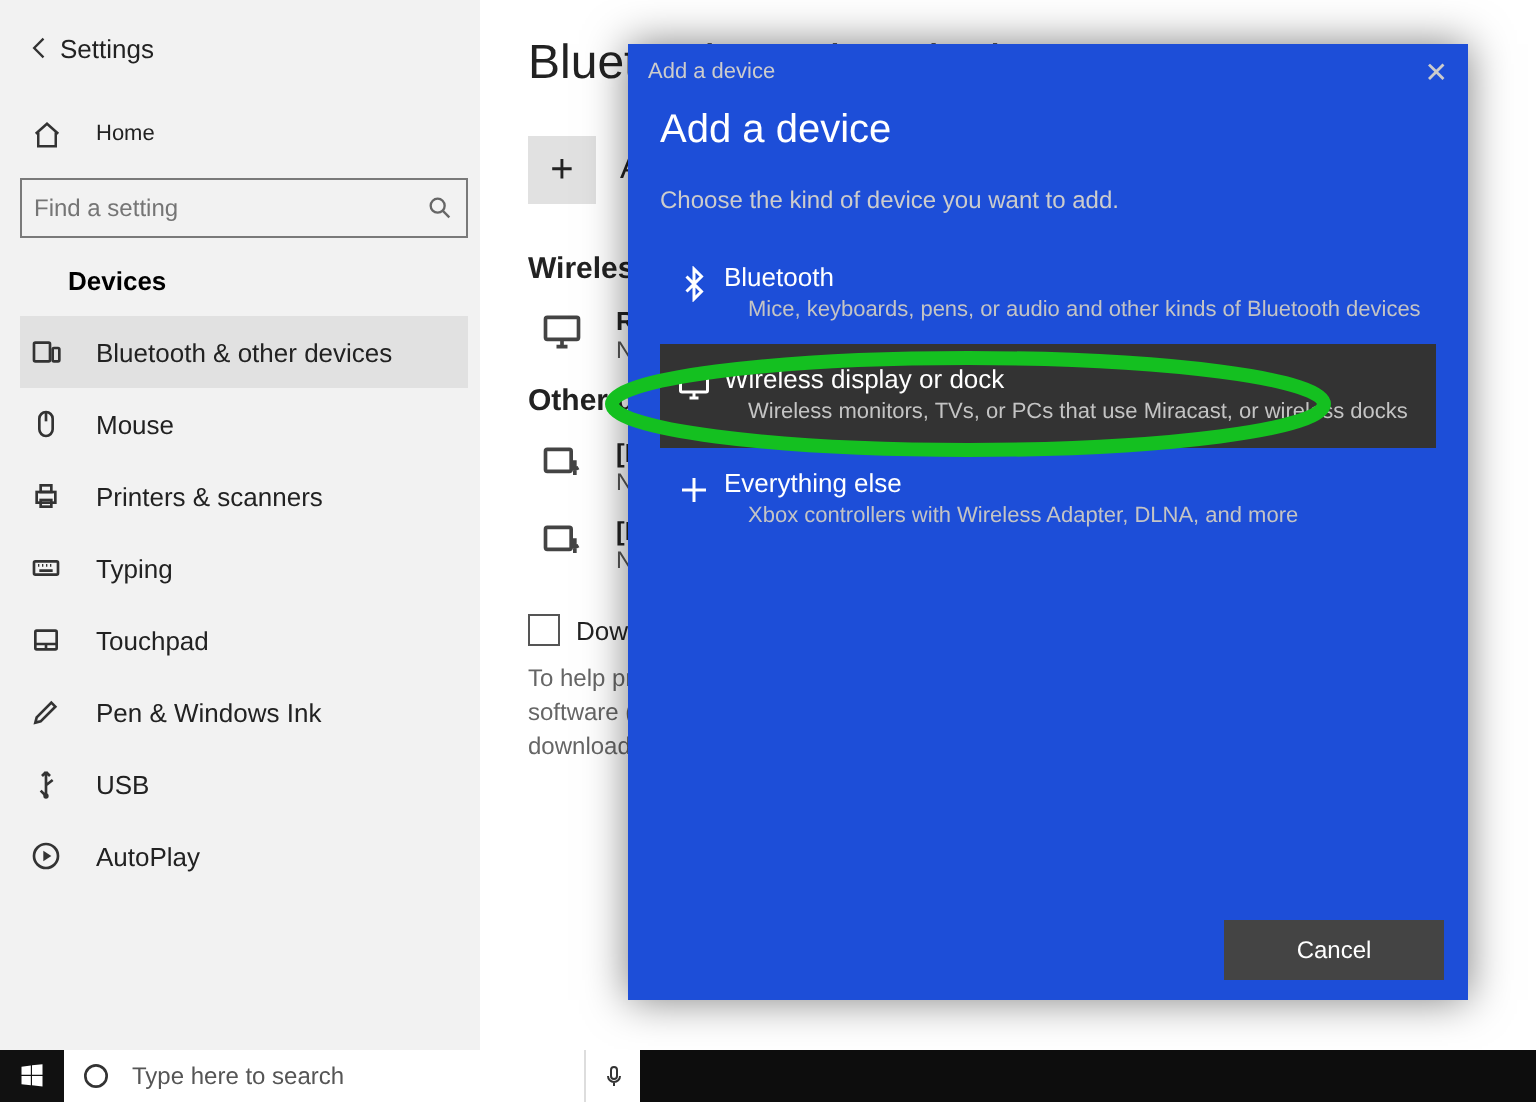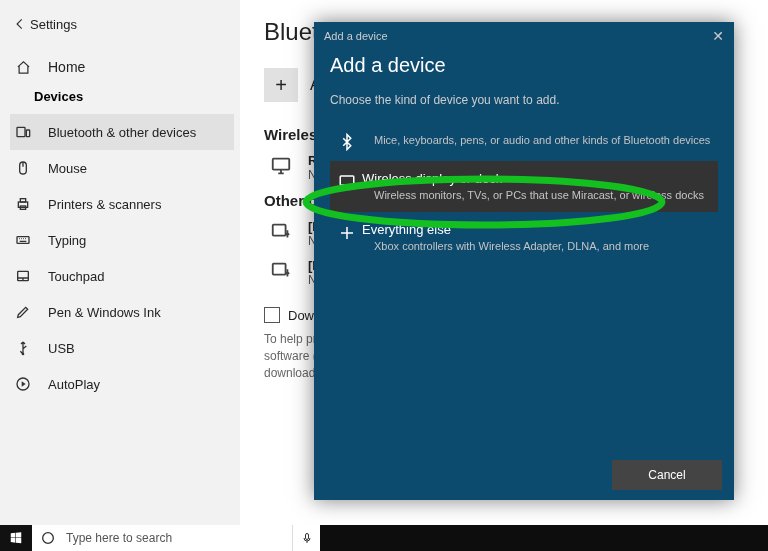--- a/index.html
+++ b/index.html
@@ -2,42 +2,42 @@
 <html><head>
 <meta charset="utf-8">
 <style>
   * { box-sizing: border-box; margin: 0; padding: 0; font-family: "Segoe UI", Arial, sans-serif; }
   html, body { width: 768px; height: 551px; overflow: hidden; background: #e6e6e6; }
   .app { width: 768px; height: 525px; display: flex; background: #f2f2f2; position: relative; }
   .sidebar { width: 240px; height: 100%; background: #f2f2f2; padding: 10px 6px 10px 10px; }
   .back-row { display: flex; align-items: center; height: 28px; margin-bottom: 14px;}
   .back-arrow { width: 20px; height: 20px; display:flex; align-items:center; justify-content:center; color:#333; }
   .back-title { font-size: 13px; color:#222; }
-  .home-row { display: flex; align-items: center; height: 24px; margin:17px 0 10px 0; padding-left: 4px; font-size: 14px; color:#222;}
+  .home-row { display: flex; align-items: center; height: 24px; margin:17px 0 10px 0; padding-left: 4px; font-size: 11px; color:#222;}
   .home-icon { width: 18px; display:flex; justify-content:center; margin-right: 16px;}
   .search-box { display:flex; align-items:center; border:1px solid #7a7a7a; height:30px; margin-bottom: 14px; padding: 0 6px; background: #fff0; }
   .search-box input { flex:1; border:0; background:transparent; font-size: 12px; color:#666; outline:none; }
   .section-title { font-weight:600; font-size:13px; margin: 4px 0 10px 2px; padding-left: 22px; }
   .nav-item { display:flex; align-items:center; height: 36px; padding-left: 4px; font-size: 13px; color:#222; }
   .nav-item.active { background: #e1e1e1; }
   .nav-icon { width: 18px; display:flex; justify-content:center; margin-right: 16px; color:#333;}
   .main { flex:1; background: #fff; padding: 18px 20px 0 24px; color:#222; position: relative; overflow:hidden;}
   .main-h1 { font-size: 24px; font-weight: 400; margin-bottom: 22px; }
   .add-btn-row { display:flex; align-items:center; margin-bottom: 24px;}
   .sq-plus { width: 34px; height: 34px; background:#e1e1e1; display:flex; align-items:center; justify-content:center; margin-right: 12px; font-size: 20px; }
   .sub-h { font-size: 15px; font-weight: 600; margin: 10px 0 10px 0;}
   .dev-row { display:flex; align-items:flex-start; margin: 10px 0;}
   .dev-ic { width: 34px; display:flex; justify-content:center; margin-right: 10px; padding-top: 2px; color:#444;}
   .dev-tx .ln1 { font-size: 13px; font-weight: 600; }
   .dev-tx .ln2 { font-size: 12px; color:#555; }
   .dl-row { display:flex; align-items:center; margin-top: 20px; font-size: 13px; color:#222;}
   .dl-check { width:16px; height:16px; border:1px solid #555; margin-right: 8px;}
   .help-text { font-size: 12px; color:#666; margin-top: 8px; max-width: 320px; line-height:1.4;}
 
-  .dialog-back { position:absolute; left:314px; top:22px; width:420px; height:478px; background:#0c4a6e; color:#fff; box-shadow: 0 0 20px rgba(0,0,0,.5);}
+  .dialog-back { position:absolute; left:314px; top:22px; width:420px; height:478px; background:#1d4ed8; color:#fff; box-shadow: 0 0 20px rgba(0,0,0,.5);}
   .dlg-titlebar { display:flex; align-items:center; justify-content:space-between; height:28px; padding: 0 10px; font-size:11px; color:#ccc;}
   .dlg-close { font-size: 14px; color:#ccc; }
   .dlg-body { padding: 4px 16px 0 16px; }
   .dlg-h { font-size: 20px; font-weight:400; margin-bottom: 6px;}
   .dlg-sub { font-size: 12px; color:#ccc; margin-bottom: 14px; margin-top: 16px;}
   .opt { display:flex; padding: 10px 2px; }
   .opt.hover { background: #333333; }
   .opt-icon { width: 30px; display:flex; justify-content:center; padding-top: 2px; color:#fff;}
   .opt-txt .ot { font-size: 13px; font-weight:400; color:#fff; }
   .opt-txt .od { font-size: 11px; color:#c4c4c4; line-height:1.3; margin-top:2px;margin-left:12px; }
@@ -67,20 +67,29 @@
       <span class="back-title">Settings</span>
     </div>
     <div class="home-row">
       <span class="home-icon">
         <svg width="15" height="15" viewBox="0 0 24 24" fill="none" stroke="#333" stroke-width="2">
             <path d="M3 11 L12 3 L21 11 M5 10 V21 H19 V10"></path>
           </svg>
       </span>
       <span>Home</span>
     </div>
+    <div class="search-box">
+      <input placeholder="Find a setting" style="">
+      <span>
+        <svg width="14" height="14" viewBox="0 0 24 24" fill="none" stroke="#666" stroke-width="2">
+            <circle cx="10" cy="10" r="6"></circle>
+            <path d="M20 20 L14.5 14.5"></path>
+          </svg>
+      </span>
+    </div>
     <div class="section-title">Devices</div>
 
     <div class="nav-item active">
       <span class="nav-icon">
           <svg width="16" height="16" viewBox="0 0 24 24" fill="none" stroke="#333" stroke-width="2">
             <rect x="3" y="5" width="12" height="14" rx="1"></rect>
             <rect x="17" y="9" width="5" height="10" rx="1"></rect>
           </svg>
         </span>
       <span>Bluetooth &amp; other devices</span>
@@ -211,20 +220,21 @@
     <div class="dlg-h">Add a device</div>
     <div class="dlg-sub">Choose the kind of device you want to add.</div>
 
     <div class="opt">
       <span class="opt-icon">
           <svg width="18" height="18" viewBox="0 0 24 24" fill="none" stroke="#fff" stroke-width="2">
             <path d="M7 7 L17 17 L12 22 V2 L17 7 L7 17"></path>
           </svg>
         </span>
       <span class="opt-txt">
+        <div class="ot">Bluetooth</div>
         <div class="od">Mice, keyboards, pens, or audio and other kinds of Bluetooth devices</div>
       </span>
     </div>
 
     <div class="opt hover">
       <span class="opt-icon">
           <svg width="18" height="18" viewBox="0 0 24 24" fill="none" stroke="#fff" stroke-width="2">
             <rect x="3" y="4" width="18" height="12" rx="1"></rect>
             <path d="M9 20 H15 M12 16 V20"></path>
           </svg>

